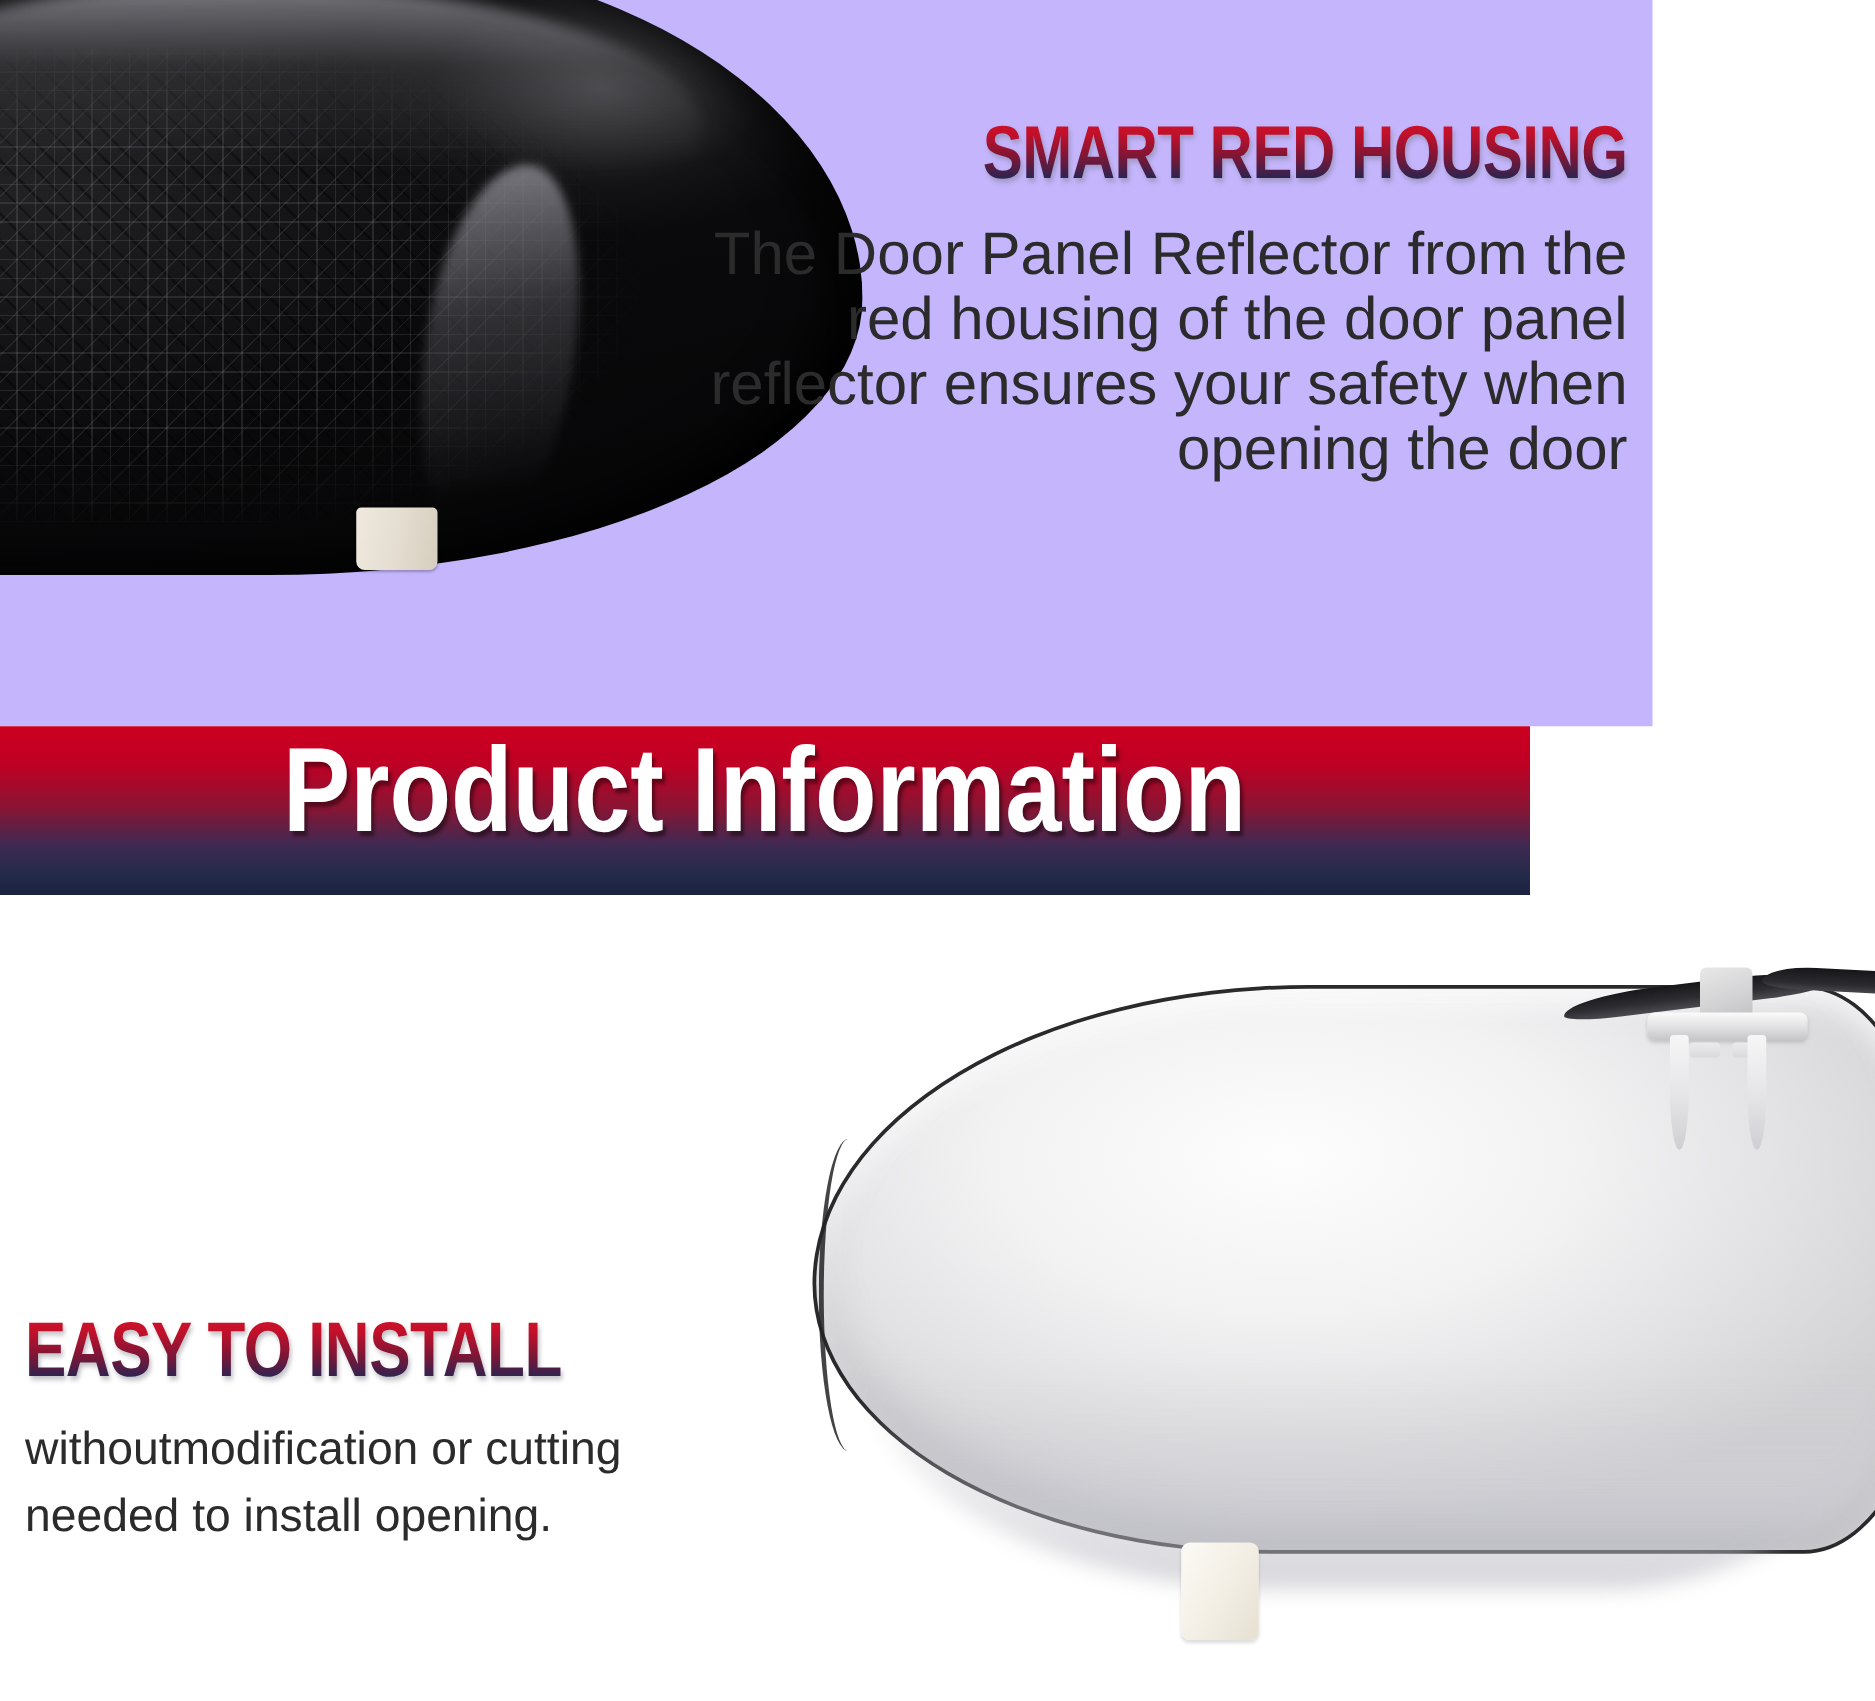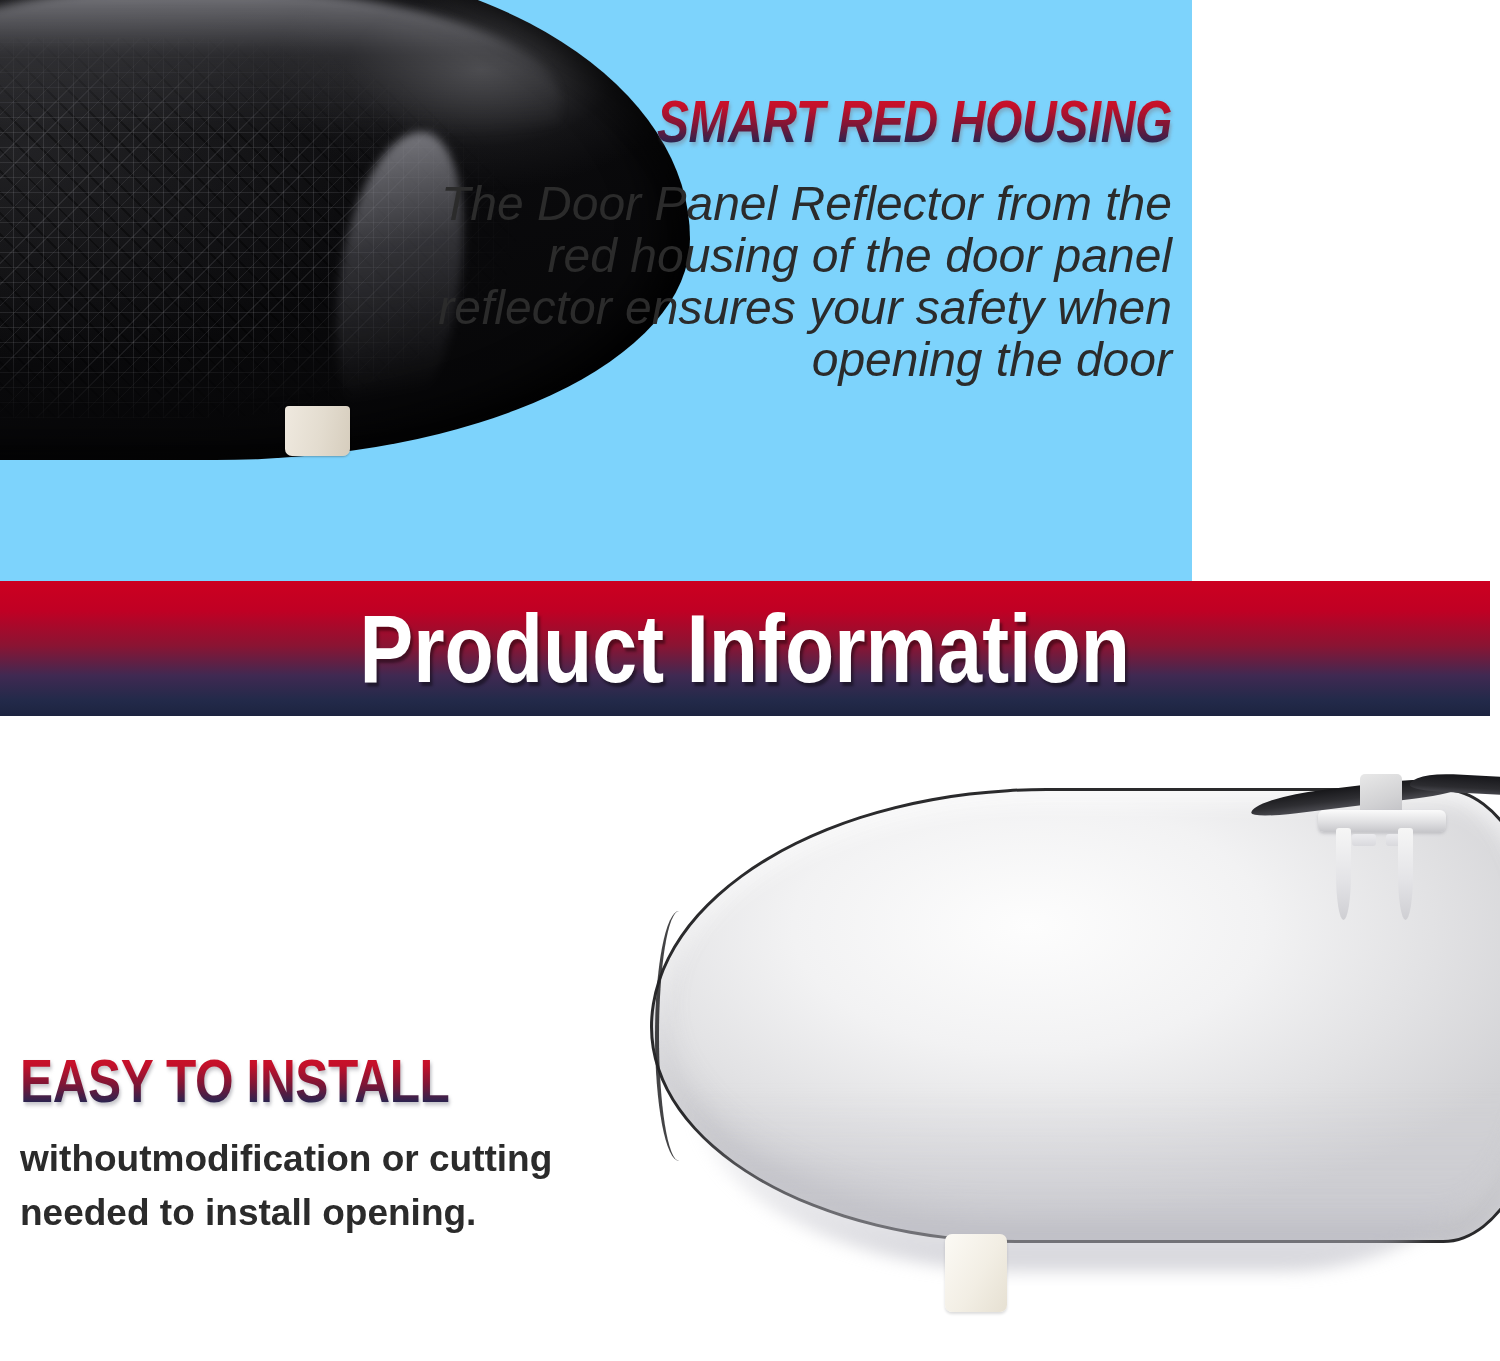--- a/index.html
+++ b/index.html
@@ -20,21 +20,21 @@
     white-space:nowrap;
     background:linear-gradient(180deg,#d81428 0%,#c3102a 28%,#7d1636 55%,#2c2450 80%,#1a2040 100%);
     -webkit-background-clip:text;
     background-clip:text;
     color:transparent;
     -webkit-text-fill-color:transparent;
     filter:drop-shadow(2px 3px 2px rgba(120,120,130,0.45));
   }
 
   
-  .sec-top { position:absolute; left:0; top:0; width:1192px; height:581px; background:#7dd3fc;font-style:italic; }
+  .sec-top { position:absolute; left:0; top:0; width:1322px; height:581px; background:#c4b5fd; }
 
   
   .photo-black { position:absolute; left:-260px; top:-40px; width:950px; height:540px; }
   .pb-body {
     position:absolute; left:0; top:0; width:950px; height:500px;
     background:
       radial-gradient(ellipse 300px 170px at 78% 22%, rgba(118,118,122,0.55) 0%, rgba(60,60,64,0.18) 45%, rgba(0,0,0,0) 70%),
       radial-gradient(ellipse 520px 300px at 30% 38%, rgba(70,70,74,0.35) 0%, rgba(10,10,12,0) 72%),
       linear-gradient(165deg,#242427 0%,#111113 18%,#0a0a0c 55%,#050506 100%);
     border-radius: 18% 48% 52% 12% / 60% 58% 46% 40%;
@@ -77,23 +77,23 @@
   
   .copy-right { position:absolute; right:20px; top:88px; width:800px; text-align:right; }
   .copy-right .grad-head { font-size:60px; line-height:68px; transform-origin:right center; }
   .copy-right p {
     margin-top:22px; font-size:48px; line-height:52px; color:#2b2b2b;
     font-weight:normal; text-align:right;
   }
 
   
   .banner {
-    position:absolute; left:0; top:581px; width:1490px; height:135px;
+    position:absolute; left:0; top:581px; width:1224px; height:135px;
     background:linear-gradient(180deg,#cc0020 0%,#c00024 22%,#8a1433 48%,#402952 70%,#232a4a 88%,#1c2340 100%);
-    display:flex; align-items:center; justify-content:center;
+    display:flex; align-items:flex-start; justify-content:center;
   }
   .banner .banner-title {
     font-family:"Liberation Sans", sans-serif;
     font-weight:bold; font-size:96px; line-height:104px;
     color:#ffffff; letter-spacing:0px; white-space:nowrap;
     transform:scaleX(0.84);
     text-shadow:3px 4px 3px rgba(0,0,0,0.42);
   }
 
   
@@ -166,21 +166,21 @@
     background:linear-gradient(120deg,#fcfaf5 0%,#f2eee4 55%,#e6e0d2 100%);
     border-radius:7px;
     box-shadow:0 2px 3px rgba(0,0,0,0.14);
   }
 
   
   .copy-left { position:absolute; left:20px; top:330px; width:620px; text-align:left; }
   .copy-left .grad-head { font-size:62px; line-height:70px; transform-origin:left center; }
   .copy-left p {
     margin-top:16px; font-size:37px; line-height:54px; color:#2b2b2b;
-    font-weight:bold; text-align:left;
+    font-weight:normal; text-align:left;
   }
 </style>
 </head>
 <body>
 
 <div class="page">
 
   <div class="sec-top">
 
     <div class="photo-black">

